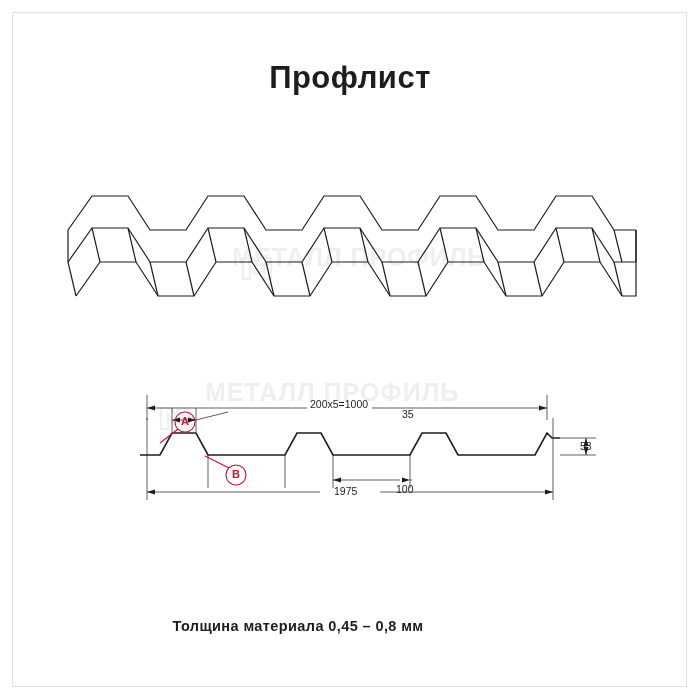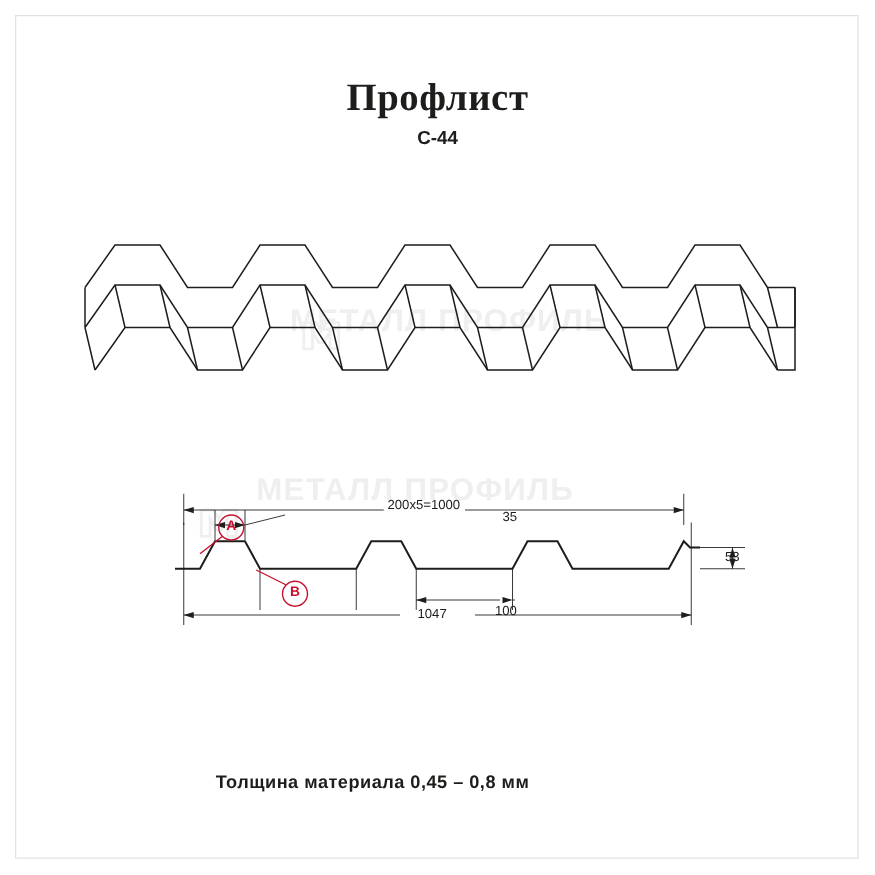--- a/index.html
+++ b/index.html
@@ -31,21 +31,20 @@
   }
   .title {
     position: absolute;
     left: 0; top: 60px;
     width: 700px;
     text-align: center;
     font-size: 31px;
     font-weight: bold;
     letter-spacing: 0.5px;
     color: #1d1d1b;
-    font-family: Liberation Serif, serif;
   }
   .subtitle {
     position: absolute;
     left: 0; top: 102px;
     width: 700px;
     text-align: center;
     font-size: 15px;
     font-weight: bold;
     color: #1d1d1b;
   }
@@ -106,21 +105,20 @@
   }
 </style>
 </head>
 <body>
 
 <div class="page">
 
   <div class="frame-border"></div>
 
   <div class="title">Профлист</div>
-  <div class="subtitle">С-44</div>
 
   <div class="wm wm1">МЕТАЛЛ ПРОФИЛЬ</div>
   <svg class="wm-logo wm-logo1" viewBox="0 0 34 30">
     <path d="M3 27 L3 6 L13 6 L17 13 L21 6 L31 6 L31 27 L24 27 L24 13 L19 22 L15 22 L10 13 L10 27 Z" fill="none" stroke="#efefef" stroke-width="2.2"></path>
   </svg>
 
   <div class="wm wm2">МЕТАЛЛ ПРОФИЛЬ</div>
   <svg class="wm-logo wm-logo2" viewBox="0 0 34 30">
     <path d="M3 27 L3 6 L13 6 L17 13 L21 6 L31 6 L31 27 L24 27 L24 13 L19 22 L15 22 L10 13 L10 27 Z" fill="none" stroke="#efefef" stroke-width="2.2"></path>
   </svg>
@@ -218,21 +216,21 @@
     <g stroke="#c8102e" stroke-width="1.1" fill="none">
       <circle cx="185" cy="422" r="10"></circle>
       <path d="M178 429 L160 443"></path>
       <circle cx="236" cy="475" r="10"></circle>
       <path d="M229 468 L205 456"></path>
     </g>
   </svg>
 
   <div class="dim-label" style="left: 310px; top: 398px;">200х5=1000</div>
   <div class="dim-label" style="left: 402px; top: 408px;">35</div>
-  <div class="dim-label" style="left: 334px; top: 485px;">1047</div>
+  <div class="dim-label" style="left: 334px; top: 485px;">1975</div>
   <div class="dim-label" style="left: 396px; top: 483px;">100</div>
   <div class="dim-label" style="left: 580px; top: 440px;">53</div>
 
   <div class="callout-label" style="left: 181px; top: 415px;">A</div>
   <div class="callout-label" style="left: 232px; top: 468px;">B</div>
 
   <div class="footer-note">Толщина материала 0,45 – 0,8 мм</div>
 
 </div>
 

